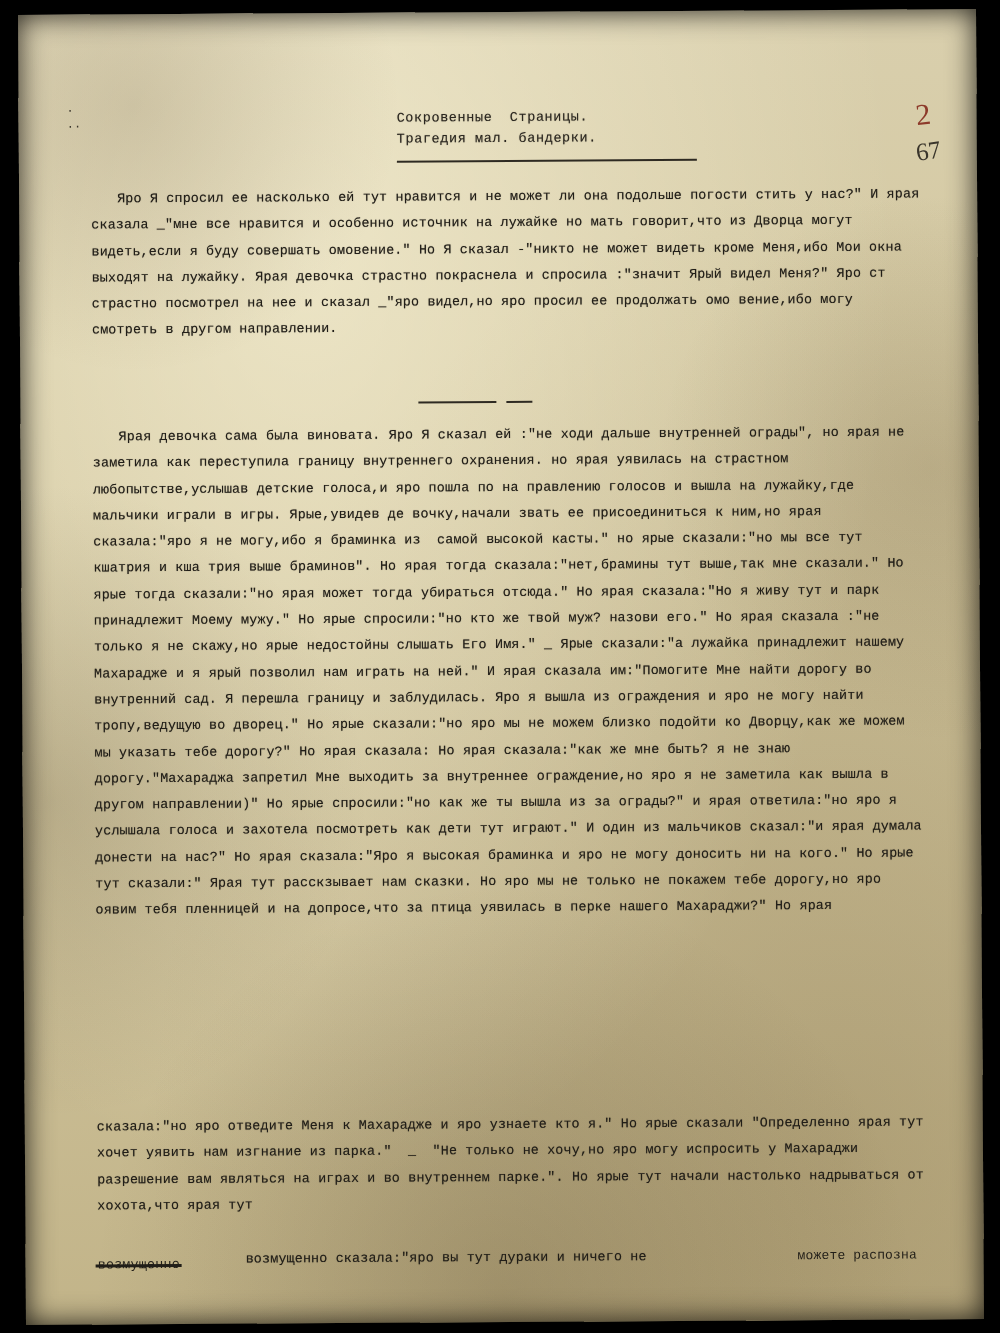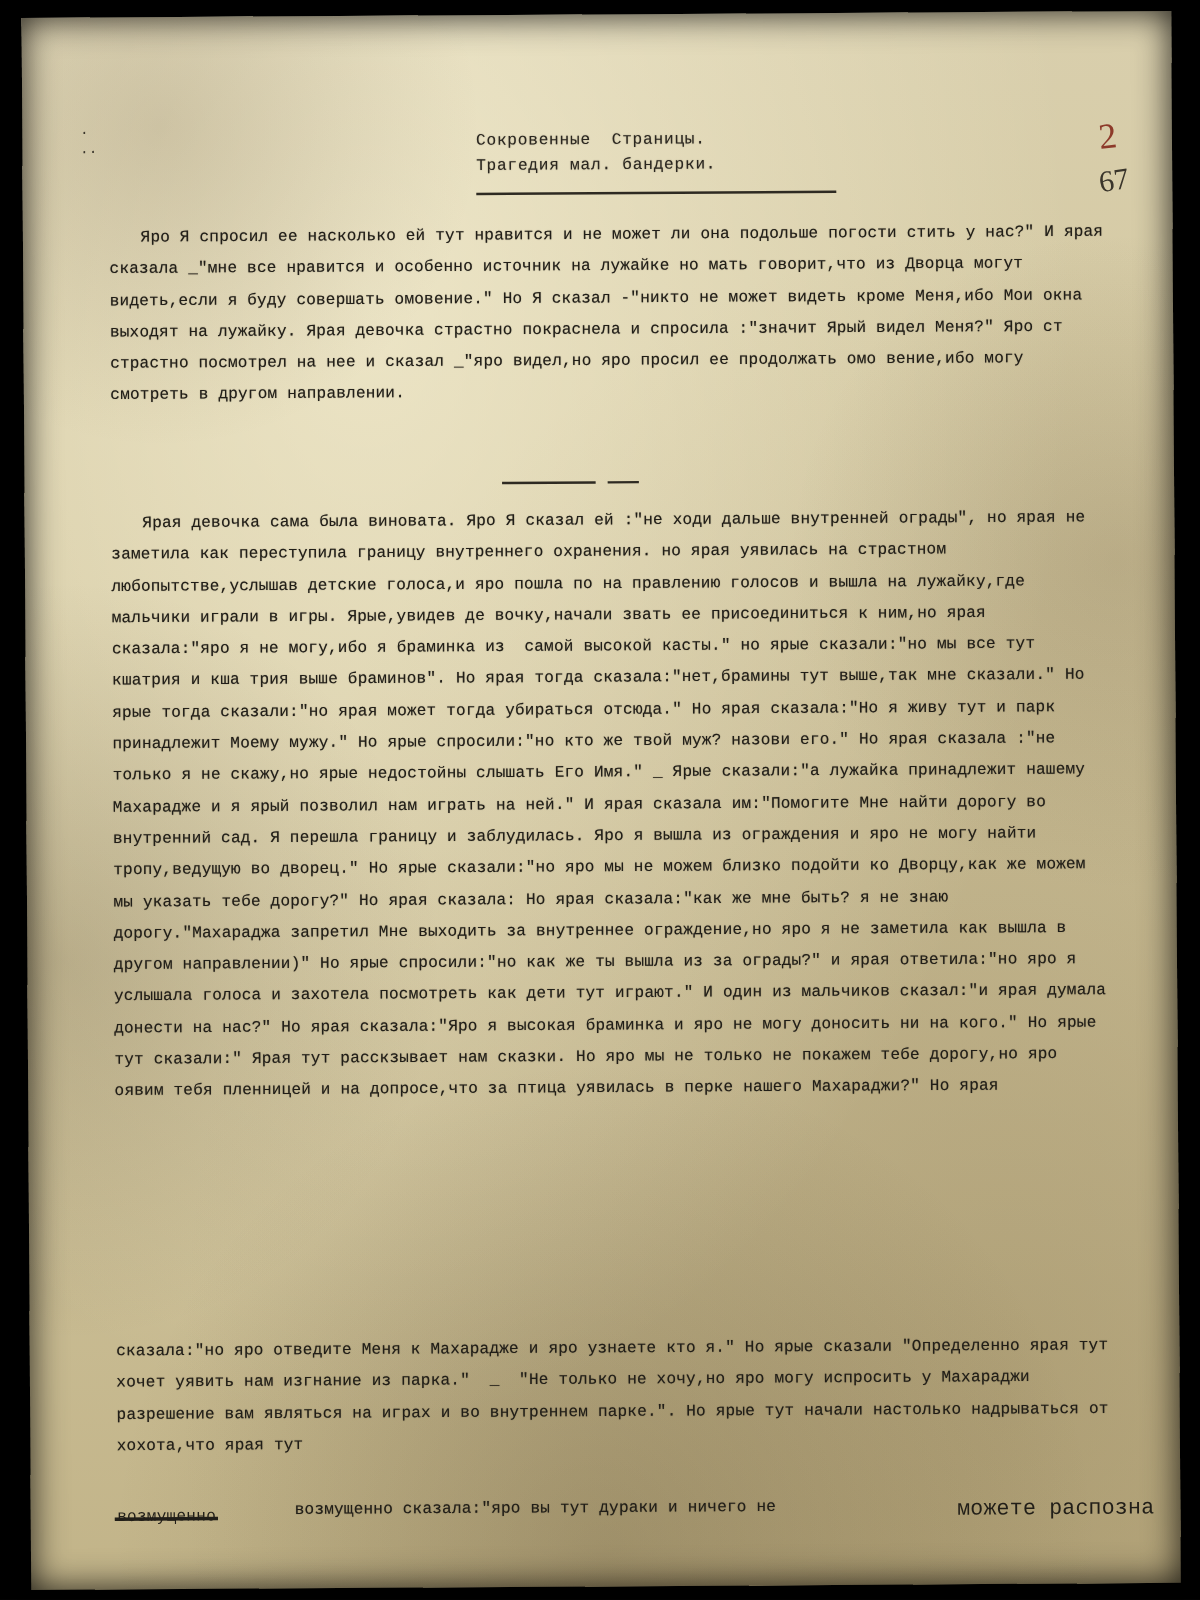--- a/index.html
+++ b/index.html
@@ -142,21 +142,21 @@
     position: absolute;
     left: -2px; right: -2px;
     top: 46%;
     height: 3px;
     background: #211e18;
   }
   .tail {
     position: absolute;
     left: 772px;
     top: 1238px;
-    font-size: 18px;
+    font-size: 13px;
     color: #211e18;
     letter-spacing: 0.15px;
     white-space: nowrap;
     text-align: center;
   }
 </style>
 </head>
 <body>
 
 <div id="page">

